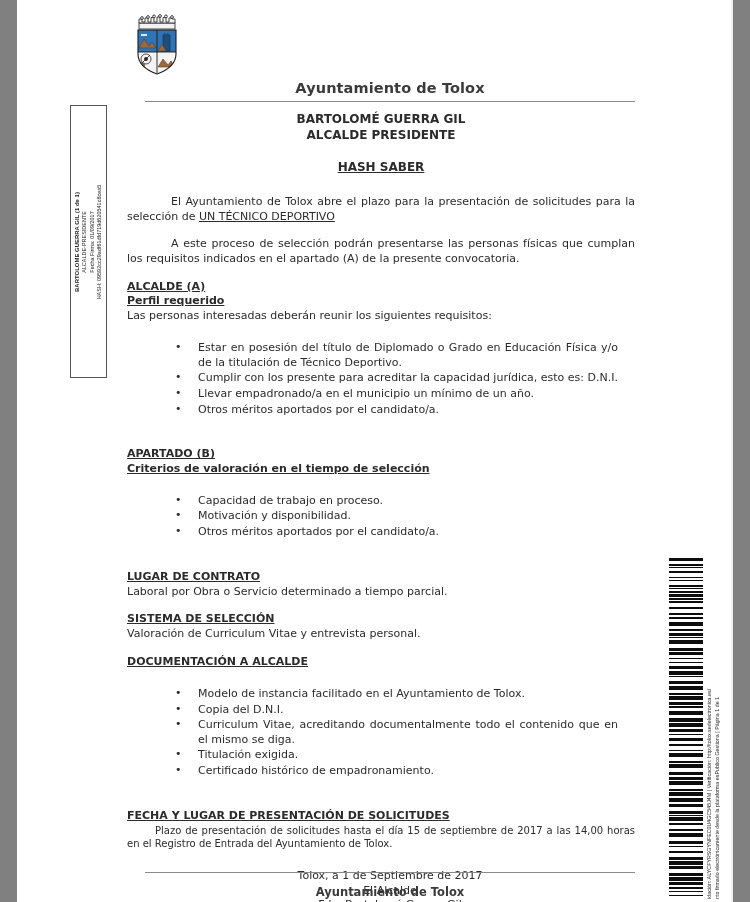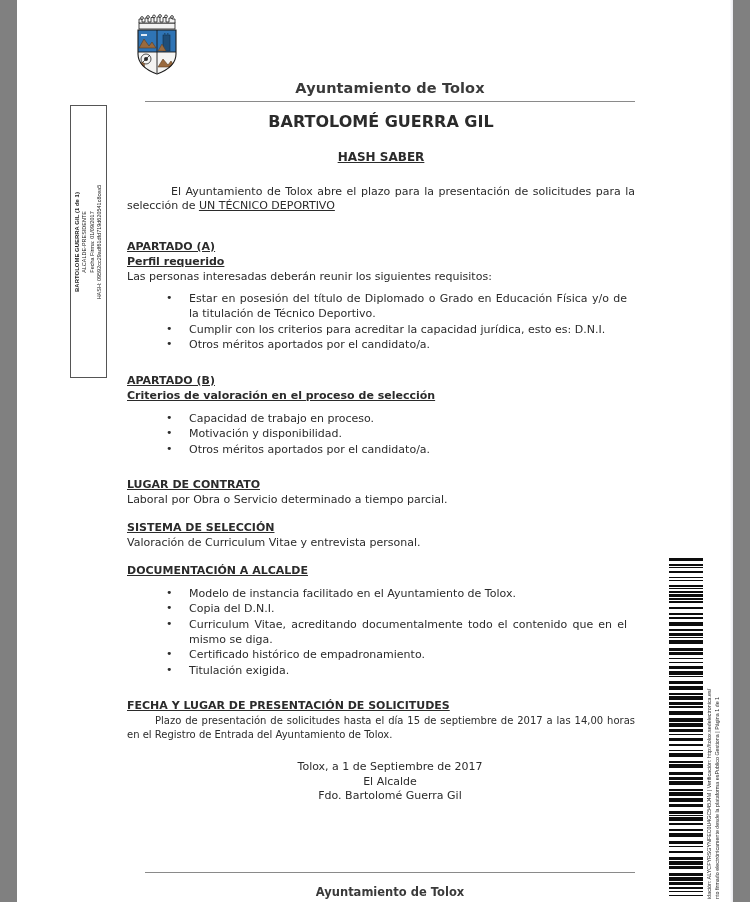--- a/index.html
+++ b/index.html
@@ -88,21 +88,21 @@
     left: 110px;
     top: 112px;
     width: 508px;
     color: #2b2b2b;
     font-size: 11px;
     line-height: 1.32;
   }
   .center-bold {
     text-align: center;
     font-weight: bold;
-    font-size: 16px;
+    font-size: 12px;
     line-height: 1.3;
   }
   .center-bold-ul {
     text-align: center;
     font-weight: bold;
     font-size: 12px;
     text-decoration: underline;
     margin-top: 17px;
   }
   p.just {
@@ -133,21 +133,21 @@
   }
   .plain-just {
     font-size: 10px;
     line-height: 1.33;
     text-align: justify;
   }
   .indent-first {
     text-indent: 28px;
   }
   ul.bl {
-    margin: 8px;
+    margin: 17px;
     padding: 0;
     list-style: none;
   }
   ul.bl > li {
     position: relative;
     padding-left: 54px;
     text-align: justify;
     font-size: 11px;
     line-height: 1.33;
     margin: 0 0 1px 0;
@@ -296,45 +296,48 @@
         <line x1="24" y1="16" x2="24" y2="59" stroke="#1a1a1a" stroke-width="0.9"></line>
       </svg>
     </div>
 
     <div class="doc-title">Ayuntamiento de Tolox</div>
     <div class="rule" id="rule-top"></div>
 
     <div id="body-col">
 
       <div class="center-bold">BARTOLOMÉ GUERRA GIL</div>
+      <div class="center-bold">ALCALDE PRESIDENTE</div>
 
       <div class="center-bold-ul">HASH SABER</div>
 
       <div class="gap-lg"></div>
 
       <p class="just"><span>El Ayuntamiento de Tolox abre el plazo para la presentación de solicitudes para la selección de </span><span class="underline-inline">UN TÉCNICO DEPORTIVO</span></p>
 
       <div class="gap-md"></div>
 
-
-      <div class="gap-md"></div>
-
-      <div class="sec-head">APARTADO (A)</div>
+      <p class="just">A este proceso de selección podrán presentarse las personas físicas que cumplan los requisitos indicados en el apartado (A) de la presente convocatoria.</p>
+
+      <div class="gap-md"></div>
+
+      <div class="sec-head">ALCALDE (A)</div>
       <div class="sec-sub">Perfil requerido</div>
       <div class="plain">Las personas interesadas deberán reunir los siguientes requisitos:</div>
       <ul class="bl">
         <li>Estar en posesión del título de Diplomado o Grado en Educación Física y/o de la titulación de Técnico Deportivo.</li>
-        <li>Cumplir con los criterios para acreditar la capacidad jurídica, esto es: D.N.I.</li>
+        <li>Cumplir con los presente para acreditar la capacidad jurídica, esto es: D.N.I.</li>
+        <li>Llevar empadronado/a en el municipio un mínimo de un año.</li>
         <li>Otros méritos aportados por el candidato/a.</li>
       </ul>
 
       <div class="gap-md"></div>
 
       <div class="sec-head">APARTADO (B)</div>
-      <div class="sec-sub">Criterios de valoración en el proceso de selección</div>
+      <div class="sec-sub">Criterios de valoración en el tiempo de selección</div>
       <ul class="bl">
         <li>Capacidad de trabajo en proceso.</li>
         <li>Motivación y disponibilidad.</li>
         <li>Otros méritos aportados por el candidato/a.</li>
       </ul>
 
       <div class="gap-md"></div>
 
       <div class="sec-head">LUGAR DE CONTRATO</div>
       <div class="plain">Laboral por Obra o Servicio determinado a tiempo parcial.</div>
@@ -344,22 +347,22 @@
       <div class="sec-head">SISTEMA DE SELECCIÓN</div>
       <div class="plain">Valoración de Curriculum Vitae y entrevista personal.</div>
 
       <div class="gap-md"></div>
 
       <div class="sec-head">DOCUMENTACIÓN A ALCALDE</div>
       <ul class="bl">
         <li>Modelo de instancia facilitado en el Ayuntamiento de Tolox.</li>
         <li>Copia del D.N.I.</li>
         <li>Curriculum Vitae, acreditando documentalmente todo el contenido que en el mismo se diga.</li>
+        <li>Titulación exigida.</li>
         <li>Certificado histórico de empadronamiento.</li>
-        <li>Titulación exigida.</li>
       </ul>
 
       <div class="gap-md"></div>
 
       <div class="sec-head">FECHA Y LUGAR DE PRESENTACIÓN DE SOLICITUDES</div>
       <div class="plain-just indent-first">Plazo de presentación de solicitudes hasta el día 15 de septiembre de 2017 a las 14,00 horas en el Registro de Entrada del Ayuntamiento de Tolox.</div>
 
       <div class="gap-lg"></div>
 
       <div class="sign-block">Tolox, a 1 de Septiembre de 2017</div>

